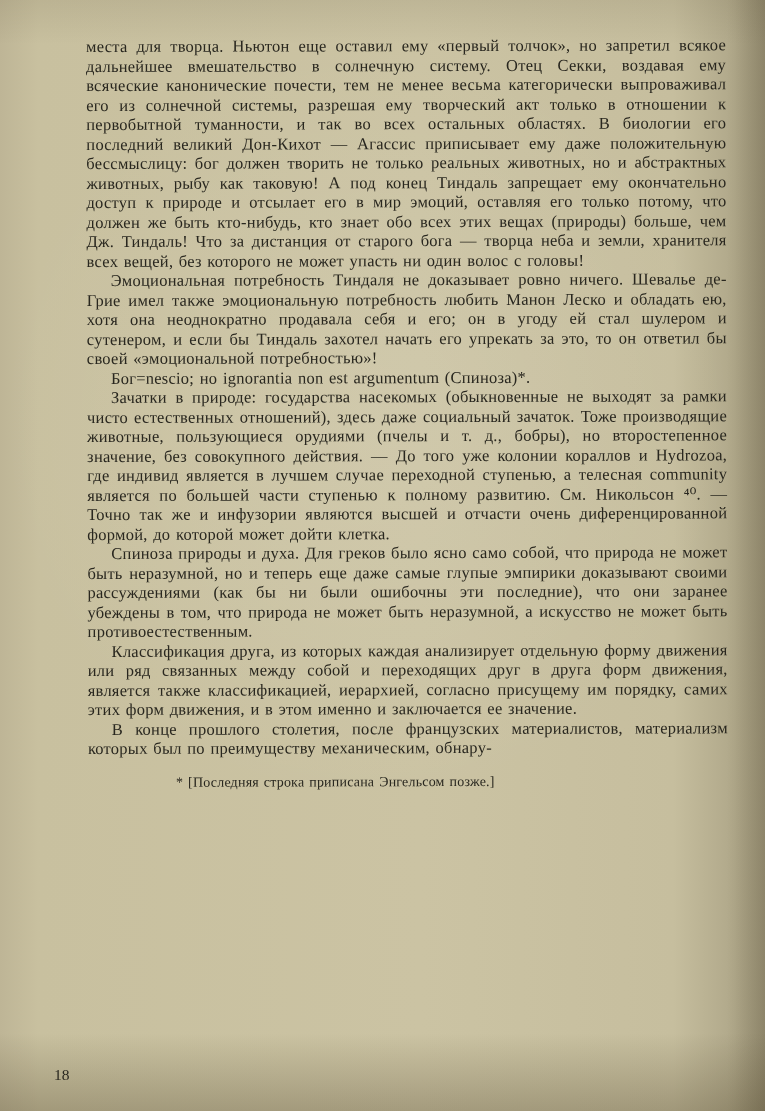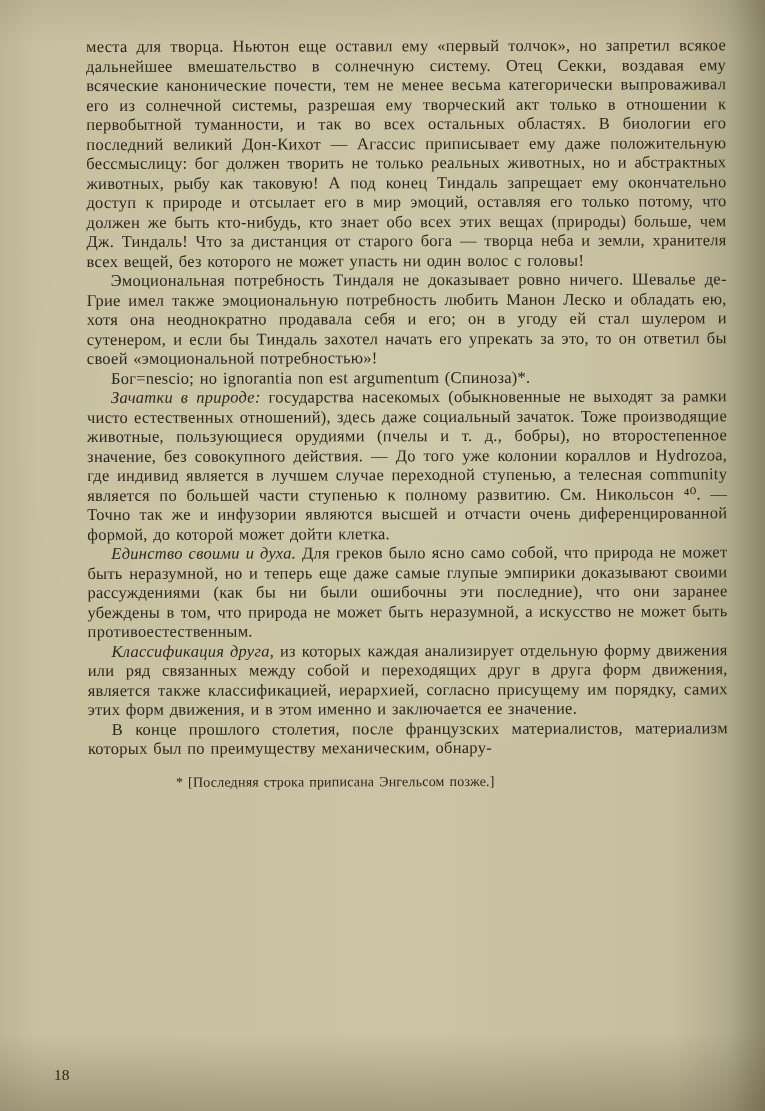--- a/index.html
+++ b/index.html
@@ -36,21 +36,21 @@
     text-align: justify;
     letter-spacing: 0.25px;
     word-spacing: 1.2px;
     transform: rotate(-0.15deg);
     transform-origin: top left;
   }
   p.para { margin: 0; text-indent: 24px; }
   p.first { text-indent: 0; }
   .gap-lg { margin-top: 42px; }
   .gap-md { margin-top: 37px; }
-  .lead-italic { font-style: italic; }
+  .lead-italic { }
   .footnote {
     margin-top: 15px;
     font-size: 14px;
     line-height: 17px;
     text-align: left;
     text-indent: 88px;
     letter-spacing: 0.2px;
   }
   .page-number {
     position: absolute;
@@ -68,21 +68,21 @@
   <div class="content">
 
     <p class="para first"><span class="lead-italic"></span><span>места для творца. Ньютон еще оставил ему «первый толчок», но запретил всякое дальнейшее вмешательство в солнечную систему. Отец Секки, воздавая ему всяческие канонические почести, тем не менее весьма категорически выпроваживал его из солнечной системы, разрешая ему творческий акт только в отношении к первобытной туманности, и так во всех остальных областях. В биологии его последний великий Дон-Кихот — Агассис приписывает ему даже положительную бессмыслицу: бог должен творить не только реальных животных, но и абстрактных животных, рыбу как таковую! А под конец Тиндаль запрещает ему окончательно доступ к природе и отсылает его в мир эмоций, оставляя его только потому, что должен же быть кто-нибудь, кто знает обо всех этих вещах (природы) больше, чем Дж. Тиндаль! Что за дистанция от старого бога — творца неба и земли, хранителя всех вещей, без которого не может упасть ни один волос с головы!</span></p>
 
     <p class="para"><span class="lead-italic"></span><span>Эмоциональная потребность Тиндаля не доказывает ровно ничего. Шевалье де-Грие имел также эмоциональную потребность любить Манон Леско и обладать ею, хотя она неоднократно продавала себя и его; он в угоду ей стал шулером и сутенером, и если бы Тиндаль захотел начать его упрекать за это, то он ответил бы своей «эмоциональной потребностью»!</span></p>
 
     <p class="para"><span class="lead-italic"></span><span>Бог=nescio; но ignorantia non est argumentum (Спиноза)*.</span></p>
 
     <p class="para gap-lg"><span class="lead-italic">Зачатки в природе:</span><span> государства насекомых (обыкновенные не выходят за рамки чисто естественных отношений), здесь даже социальный зачаток. Тоже производящие животные, пользующиеся орудиями (пчелы и т. д., бобры), но второстепенное значение, без совокупного действия. — До того уже колонии кораллов и Hydrozoa, где индивид является в лучшем случае переходной ступенью, а телесная community является по большей части ступенью к полному развитию. См. Никольсон ⁴⁰. — Точно так же и инфузории являются высшей и отчасти очень диференцированной формой, до которой может дойти клетка.</span></p>
 
-    <p class="para"><span class="lead-italic">Единство своими и духа.</span><span> Для греков было ясно само собой, что природа не может быть неразумной, но и теперь еще даже самые глупые эмпирики доказывают своими рассуждениями (как бы ни были ошибочны эти последние), что они заранее убеждены в том, что природа не может быть неразумной, а искусство не может быть противоестественным.</span></p>
+    <p class="para"><span class="lead-italic">Спиноза природы и духа.</span><span> Для греков было ясно само собой, что природа не может быть неразумной, но и теперь еще даже самые глупые эмпирики доказывают своими рассуждениями (как бы ни были ошибочны эти последние), что они заранее убеждены в том, что природа не может быть неразумной, а искусство не может быть противоестественным.</span></p>
 
     <p class="para gap-md"><span class="lead-italic">Классификация друга,</span><span> из которых каждая анализирует отдельную форму движения или ряд связанных между собой и переходящих друг в друга форм движения, является также классификацией, иерархией, согласно присущему им порядку, самих этих форм движения, и в этом именно и заключается ее значение.</span></p>
 
     <p class="para gap-md"><span class="lead-italic"></span><span>В конце прошлого столетия, после французских материалистов, материализм которых был по преимуществу механическим, обнару-</span></p>
 
     <div class="footnote">* [Последняя строка приписана Энгельсом позже.]</div>
 
   </div>
 
   <div class="page-number">18</div>

